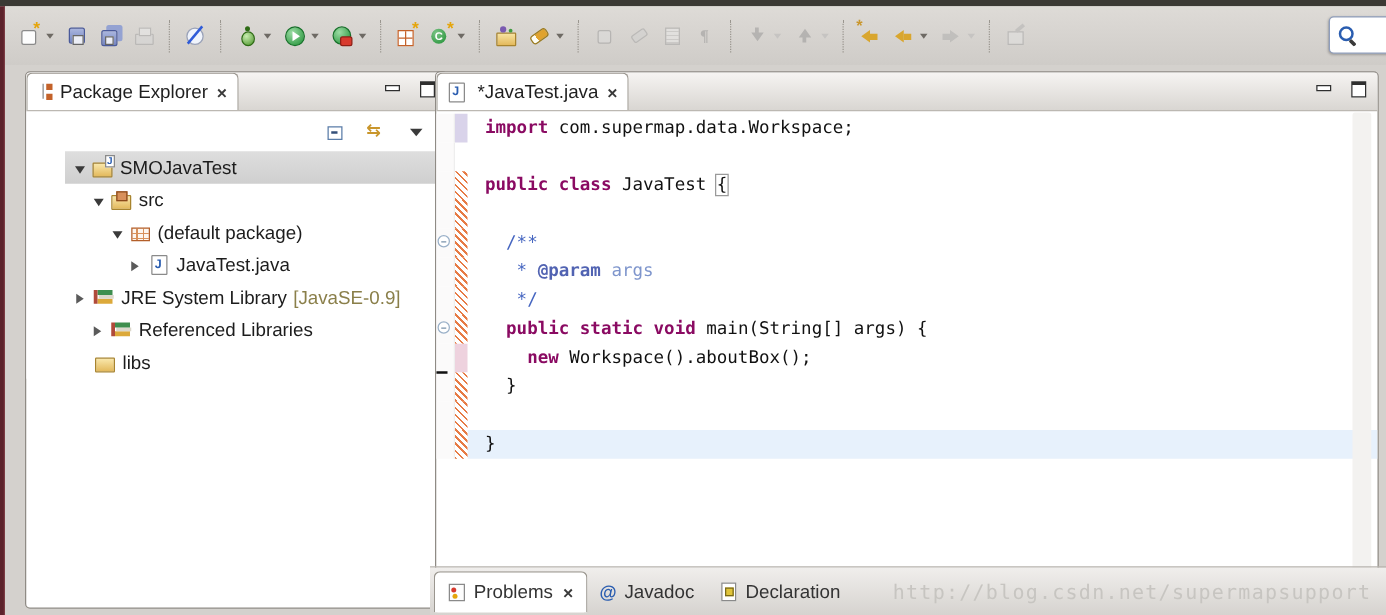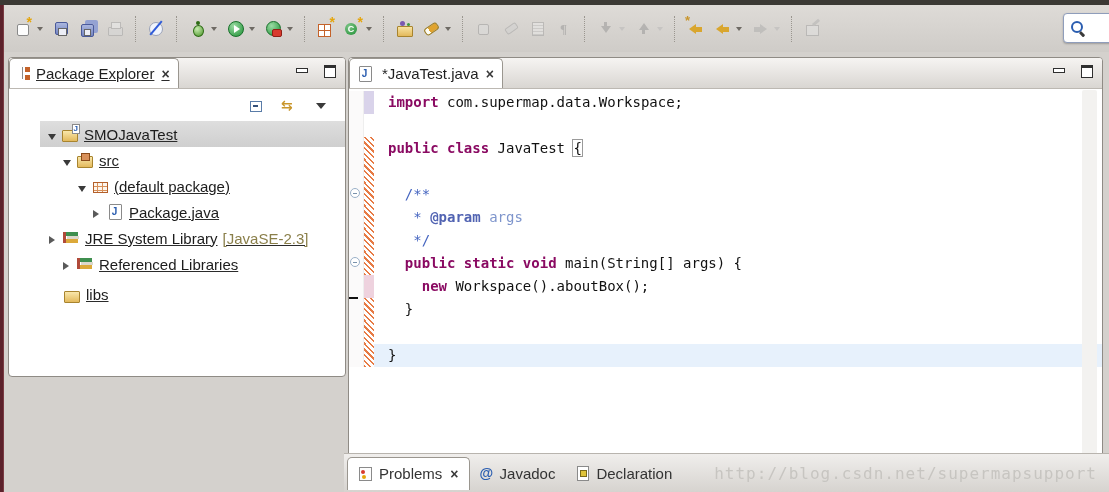--- a/index.html
+++ b/index.html
@@ -71,21 +71,21 @@
   .ic-forward::before{content:"";position:absolute;right:2px;top:4px;width:0;height:0;border-left:7px solid #a9a5a0;border-top:5.5px solid transparent;border-bottom:5.5px solid transparent;}
   .ic-pin-editor::before{content:"";position:absolute;left:2px;top:5px;width:11px;height:9px;border:1px solid #999;background:#e4e4e4;}
   .ic-pin-editor::after{content:"";position:absolute;left:8px;top:1px;width:8px;height:3px;background:#aaa;transform:rotate(-40deg);}
 
   .searchbox{position:absolute;right:-10px;top:8px;width:56px;height:30px;background:#fff;border:1px solid #8f9dbb;border-radius:4px;display:flex;align-items:center;padding-left:6px;box-sizing:border-box;box-shadow:0 1px 2px rgba(0,0,0,.25);}
   .ic-search-mag::before{content:"";position:absolute;left:1px;top:1px;width:8px;height:8px;border:2.5px solid #2a5db0;border-radius:50%;background:#fff;}
   .ic-search-mag::after{content:"";position:absolute;left:11px;top:11px;width:6px;height:3px;background:#3a3a3a;border-radius:1px;transform:rotate(45deg);transform-origin:0 0;}
 
   
   .pane{position:absolute;background:#fff;border:1px solid #8f8b85;border-radius:4px;box-sizing:border-box;overflow:hidden;}
-  .pane-explorer{left:8px;top:57px;width:338px;height:320px;text-decoration:underline;}
+  .pane-explorer{left:20px;top:57px;width:338px;height:430px;}
   .pane-editor{left:348px;top:57px;width:755px;height:440px;}
 
   .tabbar{position:relative;height:30px;background:linear-gradient(#f6f4f2,#d9d6d2);border-bottom:1px solid #bcb8b2;display:flex;align-items:flex-end;}
   .tab-active{display:flex;align-items:center;gap:5px;height:29px;background:#fff;border:1px solid #9a968f;border-bottom:none;border-radius:5px 5px 0 0;padding:0 8px 0 7px;margin-left:0;}
   .tab-label{font-size:15px;color:#1f1f1f;white-space:nowrap;}
   .tab-close{font:bold 14px/14px "Liberation Sans",sans-serif;color:#3a3a3a;margin-left:2px;cursor:default;}
   .winbtns{position:absolute;right:8px;top:6px;display:flex;gap:14px;}
   .wb{position:relative;width:14px;height:14px;}
   .ic-minimize::before{content:"";position:absolute;left:1px;top:4px;width:10px;height:3px;border:1.5px solid #2f2f2f;background:#fff;}
   .ic-maximize::before{content:"";position:absolute;left:1px;top:1px;width:10px;height:9px;border:1.5px solid #2f2f2f;border-top-width:3px;background:#fff;}
@@ -289,34 +289,34 @@
           <span>src</span>
         </div>
         <div class="trow" style="padding-left: 38px;">
           <span class="arr exp"></span>
           <span class="ti ti-package"></span>
           <span>(default package)</span>
         </div>
         <div class="trow" style="padding-left: 53px;">
           <span class="arr col"></span>
           <span class="ti ti-jfile"></span>
-          <span>Package.java</span>
+          <span>JavaTest.java</span>
         </div>
         <div class="trow" style="padding-left: 9px;">
           <span class="arr col"></span>
           <span class="ti ti-library"></span>
           <span>JRE System Library</span>
-          <span class="tdec">[JavaSE-2.3]</span>
+          <span class="tdec">[JavaSE-0.9]</span>
         </div>
         <div class="trow" style="padding-left: 23px;">
           <span class="arr col"></span>
           <span class="ti ti-library"></span>
           <span>Referenced Libraries</span>
         </div>
-        <div class="trow" style="padding-left: 10px; align-items: flex-end;">
+        <div class="trow" style="padding-left: 10px;">
           <span class="arr"></span>
           <span class="ti ti-folder"></span>
           <span>libs</span>
         </div>
       </div>
   </div>
 
   <div class="pane pane-editor">
     <div class="tabbar">
       <div class="tab-active">

